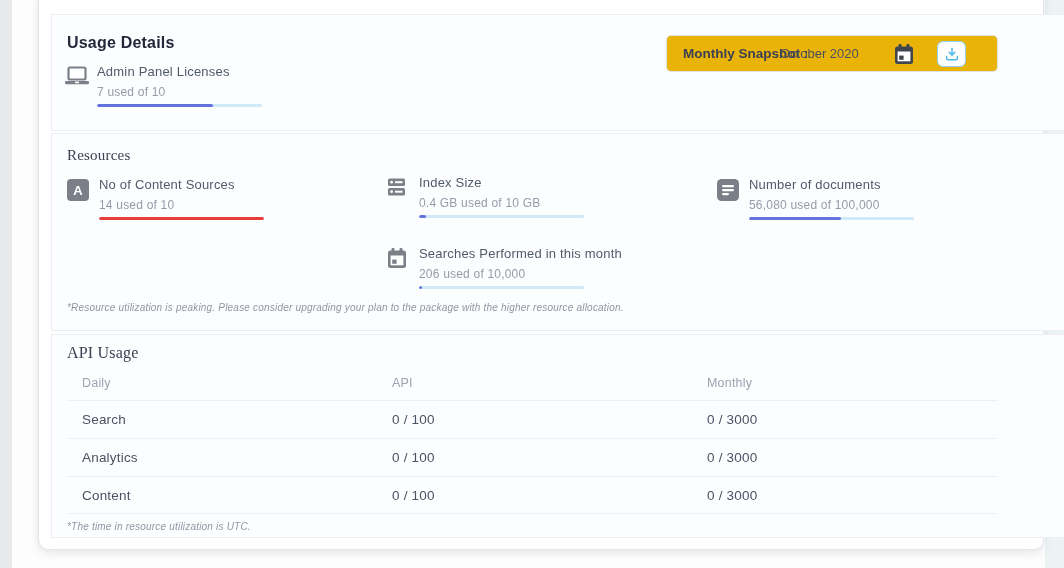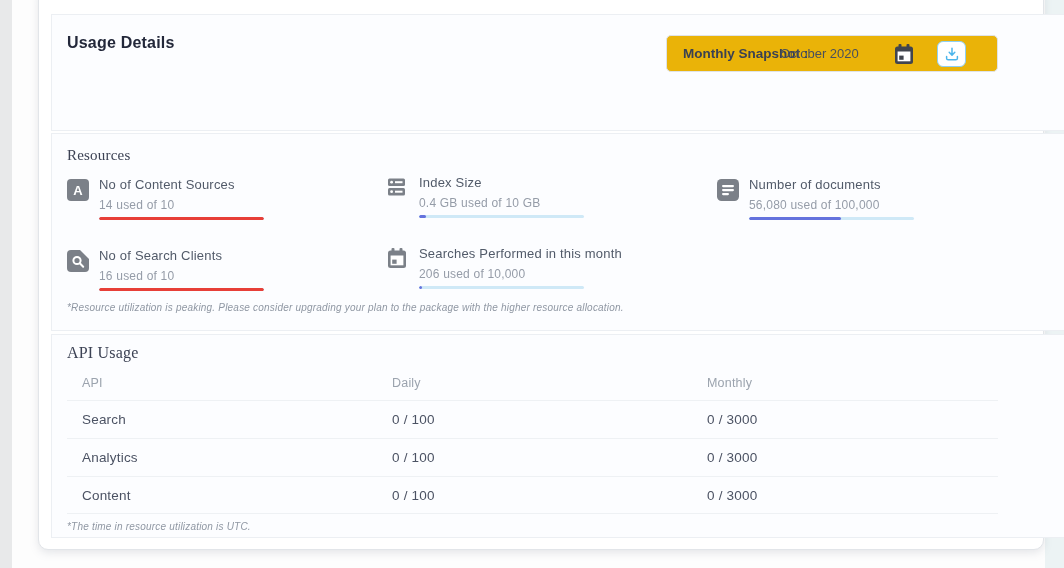--- a/index.html
+++ b/index.html
@@ -50,20 +50,36 @@
 
 <div class="page">
   <div class="gutter-left"></div>
   <div class="gutter-right"></div>
 
   <div class="panel">
 
     <div class="card card-usage">
       <div class="h-bold" style="top:19px">Usage Details</div>
 
+      <div class="res-item" style="left:13px; top:49px">
+        <span class="icon-box">
+          <svg width="24" height="20" viewBox="0 0 24 20">
+            <rect x="3.5" y="1.5" width="17" height="12" rx="1.5" fill="#fff" stroke="#7b8088" stroke-width="2.2"></rect>
+            <rect x="0" y="15" width="24" height="3.2" rx="1.2" fill="#7b8088"></rect>
+            <rect x="10" y="15.6" width="4" height="1.6" fill="#fff"></rect>
+          </svg>
+        </span>
+        <div class="res-text">
+          <div class="res-label">Admin Panel Licenses</div>
+          <div class="res-usage">7 used of 10</div>
+          <div class="bar">
+              <span class="bar-fill" style="width: 70%; background: rgb(100, 114, 221);"></span>
+            </div>
+        </div>
+      </div>
 
       <div class="snapshot">
         <span class="snap-label">Monthly Snapshot :</span>
         <span class="snap-value">October 2020</span>
         <span class="snap-cal">
           <svg width="20" height="21" viewBox="0 0 20 21">
             <rect x="4.5" y="0" width="3" height="5" rx="1" fill="#41454e"></rect>
             <rect x="12.5" y="0" width="3" height="5" rx="1" fill="#41454e"></rect>
             <rect x="1" y="2.5" width="18" height="17.5" rx="2.5" fill="#41454e"></rect>
             <rect x="3.6" y="7.5" width="12.8" height="9.8" fill="#fff"></rect>
@@ -126,36 +142,20 @@
         </span>
         <div class="res-text">
           <div class="res-label">Number of documents</div>
           <div class="res-usage">56,080 used of 100,000</div>
           <div class="bar">
               <span class="bar-fill" style="width: 56%; background: rgb(100, 114, 221);"></span>
             </div>
         </div>
       </div>
 
-      <div class="res-item" style="left:15px; top:114px">
-        <span class="icon-box">
-          <svg width="22" height="22" viewBox="0 0 22 22">
-            <path d="M4 0 h9 l9 9 v9 a4 4 0 0 1 -4 4 h-14 a4 4 0 0 1 -4 -4 v-14 a4 4 0 0 1 4 -4 z" fill="#7b8088"></path>
-            <circle cx="10" cy="10.5" r="3.6" fill="none" stroke="#fff" stroke-width="2"></circle>
-            <line x1="12.8" y1="13.3" x2="16.2" y2="16.7" stroke="#fff" stroke-width="2" stroke-linecap="round"></line>
-          </svg>
-        </span>
-        <div class="res-text">
-          <div class="res-label">No of Search Clients</div>
-          <div class="res-usage">16 used of 10</div>
-          <div class="bar">
-              <span class="bar-fill" style="width: 100%; background: rgb(231, 63, 56);"></span>
-            </div>
-        </div>
-      </div>
 
       <div class="res-item" style="left:335px; top:112px">
         <span class="icon-box">
           <svg width="20" height="21" viewBox="0 0 20 21">
             <rect x="4.5" y="0" width="3" height="5" rx="1" fill="#7b8088"></rect>
             <rect x="12.5" y="0" width="3" height="5" rx="1" fill="#7b8088"></rect>
             <rect x="1" y="2.5" width="18" height="17.5" rx="2.5" fill="#7b8088"></rect>
             <rect x="3.6" y="7.5" width="12.8" height="9.8" fill="#fff"></rect>
             <rect x="5.2" y="11.6" width="4.4" height="4.2" fill="#7b8088"></rect>
           </svg>
@@ -170,22 +170,22 @@
       </div>
 
       <div class="note" style="top:168px">*Resource utilization is peaking. Please consider upgrading your plan to the package with the higher resource allocation.</div>
     </div>
 
     <div class="card card-api">
       <div class="h-med" style="top:9px; font-size:16px">API Usage</div>
 
       <div class="api-table">
         <div class="t-row t-head">
+          <span>Daily</span>
           <span>API</span>
-          <span>Daily</span>
           <span>Monthly</span>
         </div>
         <div class="t-row t-body">
           <span>Search</span>
           <span>0 / 100</span>
           <span>0 / 3000</span>
         </div>
         <div class="t-row t-body">
           <span>Analytics</span>
           <span>0 / 100</span>

